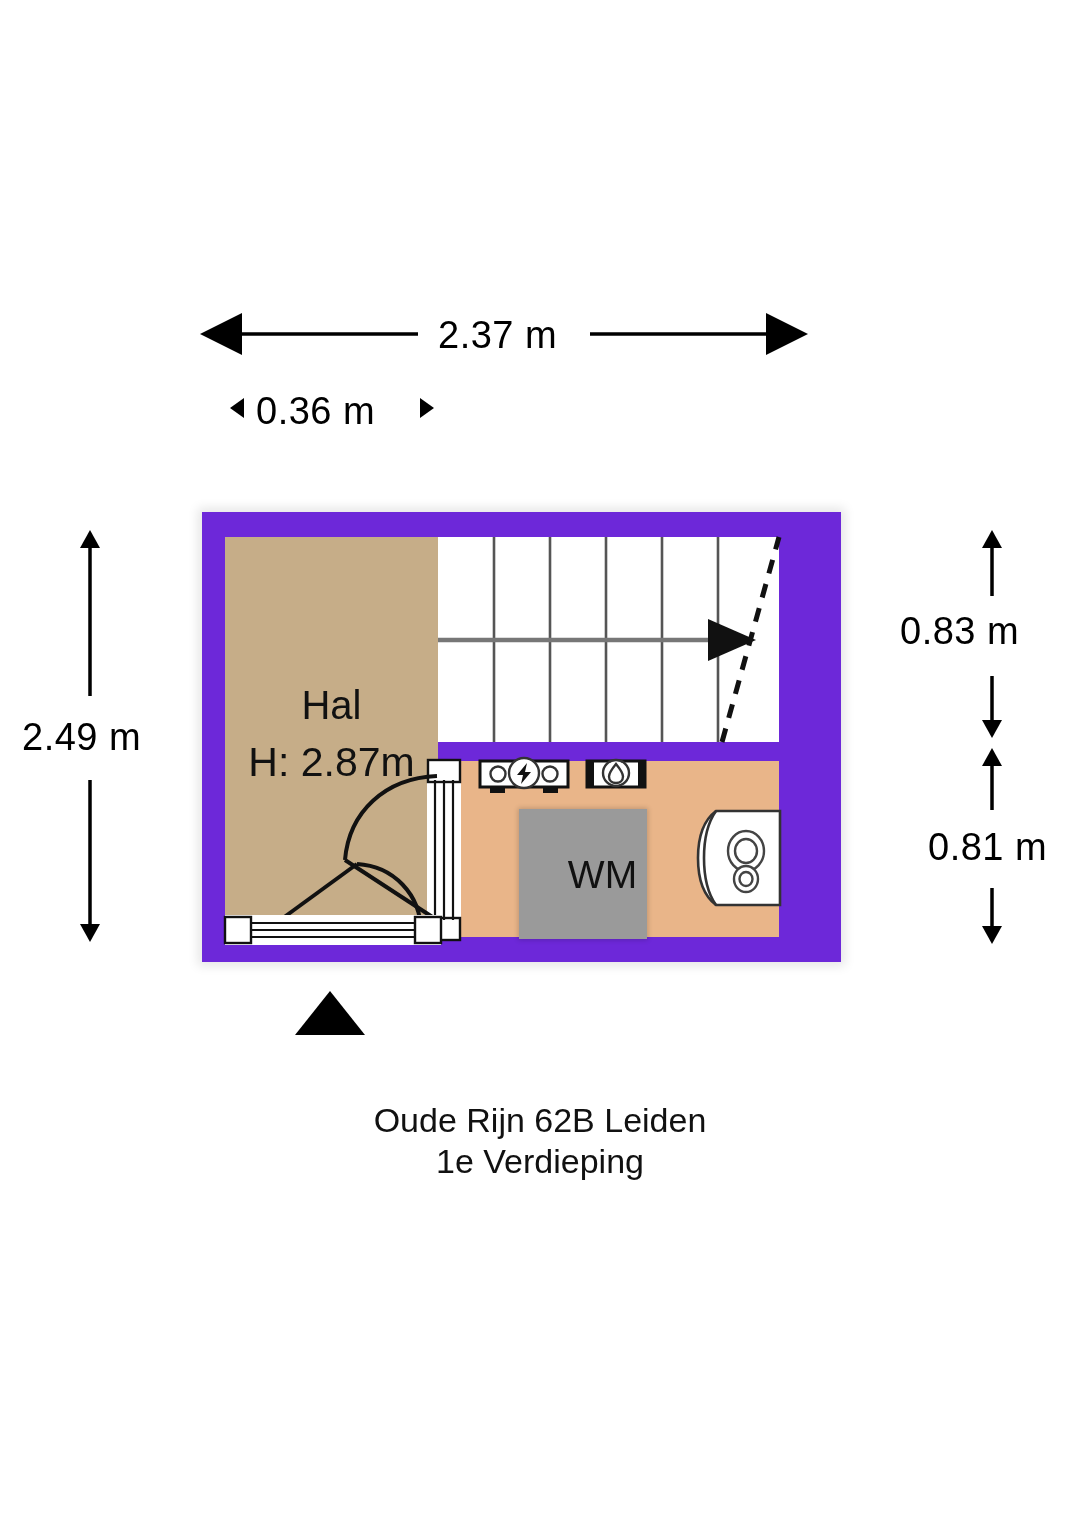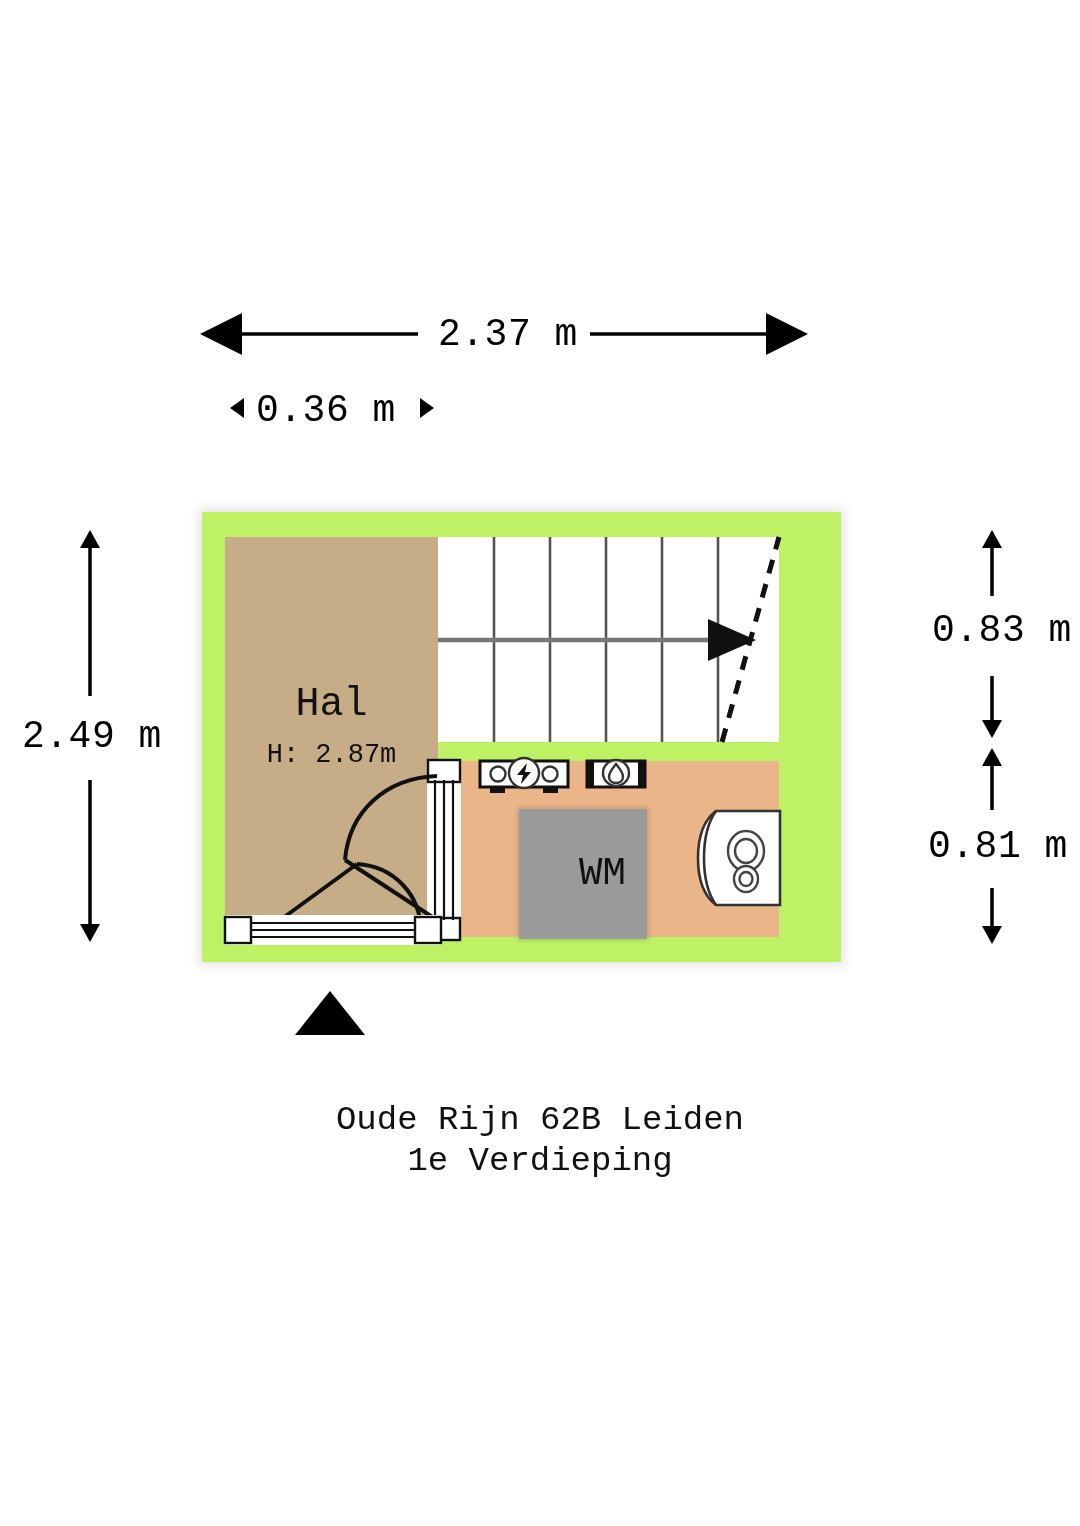--- a/index.html
+++ b/index.html
@@ -16,21 +16,20 @@
     color: #000000;
     overflow: hidden;
   }
 
   #stage {
     position: absolute;
     left: 0;
     top: 0;
     width: 920px;
     height: 1526px;
-    font-family: Liberation Mono, monospace;
   }
 
   .abs { position: absolute; }
 
   
   .dimlabel {
     position: absolute;
     font-size: 38px;
     line-height: 1;
     letter-spacing: 0.5px;
@@ -38,21 +37,21 @@
     color: #000;
   }
 
   
   #plan {
     position: absolute;
     left: 202px;
     top: 512px;
     width: 639px;
     height: 450px;
-    background: #bef264;
+    background: #6d28d9;
     box-shadow: 0 0 10px 4px rgba(0,0,0,0.10);
   }
 
   
   .room {
     position: absolute;
   }
 
   #room-hal {
     left: 23px;
@@ -85,21 +84,21 @@
     text-align: center;
     font-size: 40px;
     line-height: 1;
     color: #111;
     white-space: nowrap;
   }
   .room-height {
     position: absolute;
     width: 100%;
     text-align: center;
-    font-size: 27px;
+    font-size: 41px;
     line-height: 1;
     color: #111;
     white-space: nowrap;
   }
 
   
   #wm-block {
     position: absolute;
     left: 317px;
     top: 297px;
@@ -180,21 +179,21 @@
     <path d="M12,394 L32,394 L22,412 Z" fill="#000"></path>
   </svg>
   <div class="dimlabel" style="left:22px; top:718px;">2.49 m</div>
 
   <svg class="abs" style="left:970px; top:530px;" width="44" height="208" viewBox="0 0 44 208">
     <line x1="22" y1="16" x2="22" y2="66" stroke="#000" stroke-width="3.5"></line>
     <path d="M12,18 L32,18 L22,0 Z" fill="#000"></path>
     <line x1="22" y1="146" x2="22" y2="192" stroke="#000" stroke-width="3.5"></line>
     <path d="M12,190 L32,190 L22,208 Z" fill="#000"></path>
   </svg>
-  <div class="dimlabel" style="left:932px; top:612px;text-align:right;">0.83 m</div>
+  <div class="dimlabel" style="left:900px; top:612px;text-align:right;">0.83 m</div>
 
   <svg class="abs" style="left:970px; top:748px;" width="44" height="196" viewBox="0 0 44 196">
     <line x1="22" y1="16" x2="22" y2="62" stroke="#000" stroke-width="3.5"></line>
     <path d="M12,18 L32,18 L22,0 Z" fill="#000"></path>
     <line x1="22" y1="140" x2="22" y2="180" stroke="#000" stroke-width="3.5"></line>
     <path d="M12,178 L32,178 L22,196 Z" fill="#000"></path>
   </svg>
   <div class="dimlabel" style="left:928px; top:828px;">0.81 m</div>
 
   <div id="plan">

